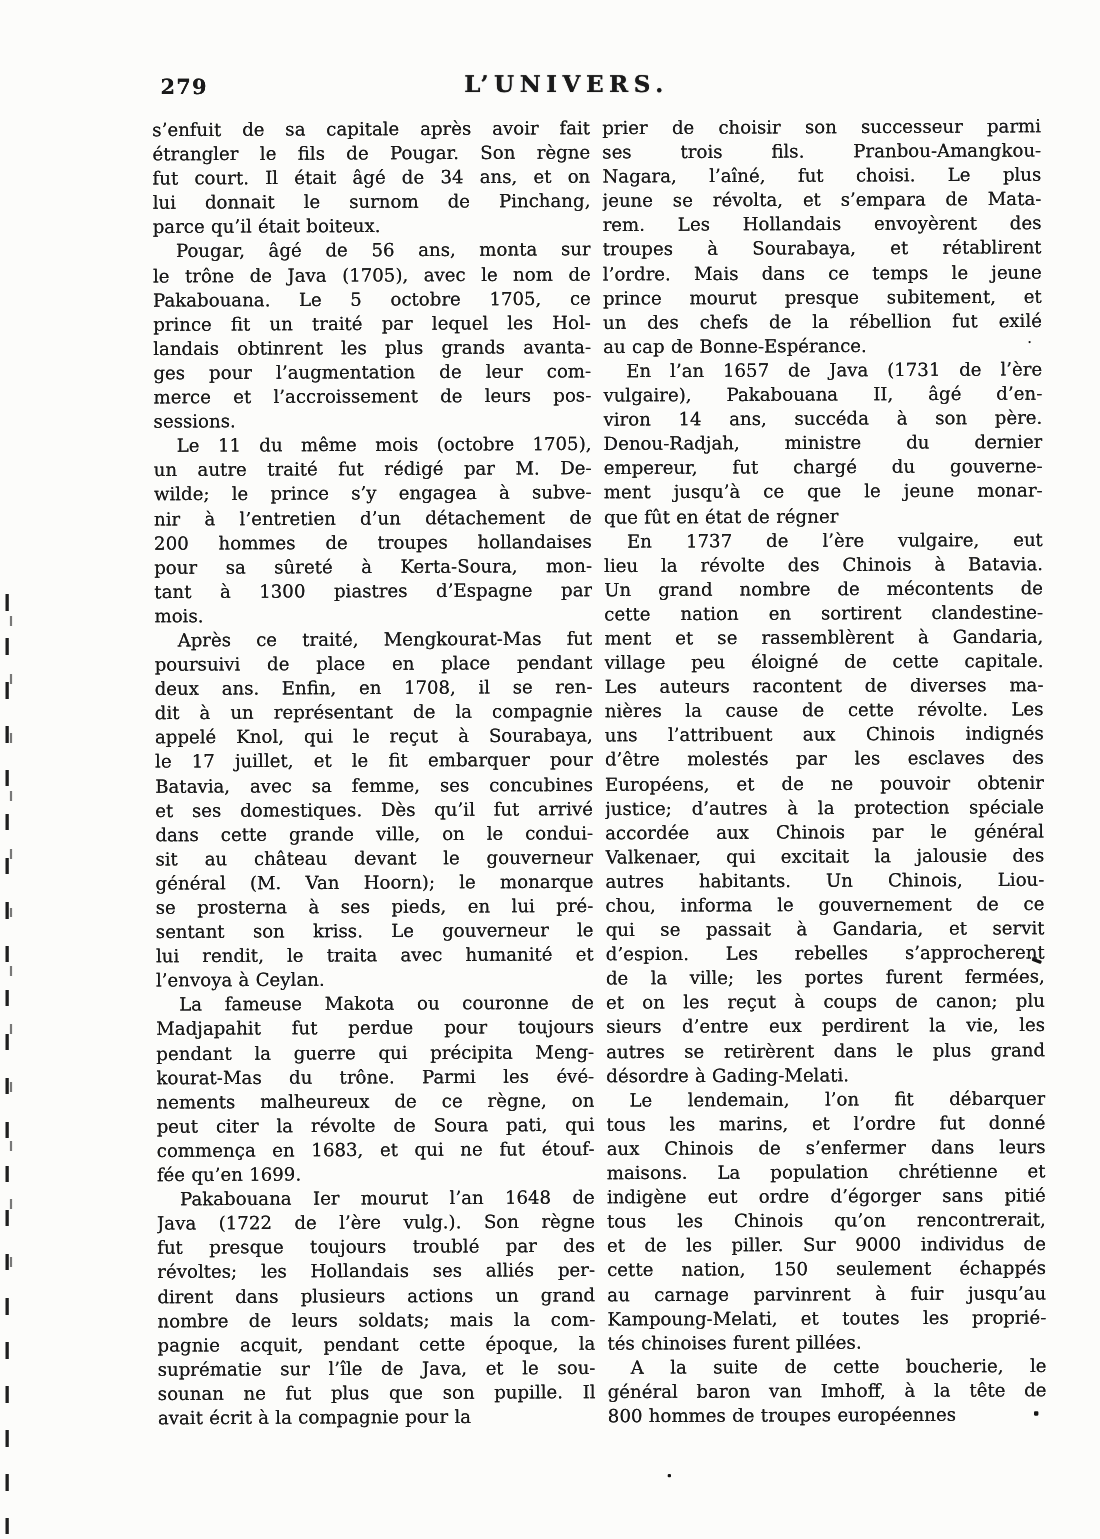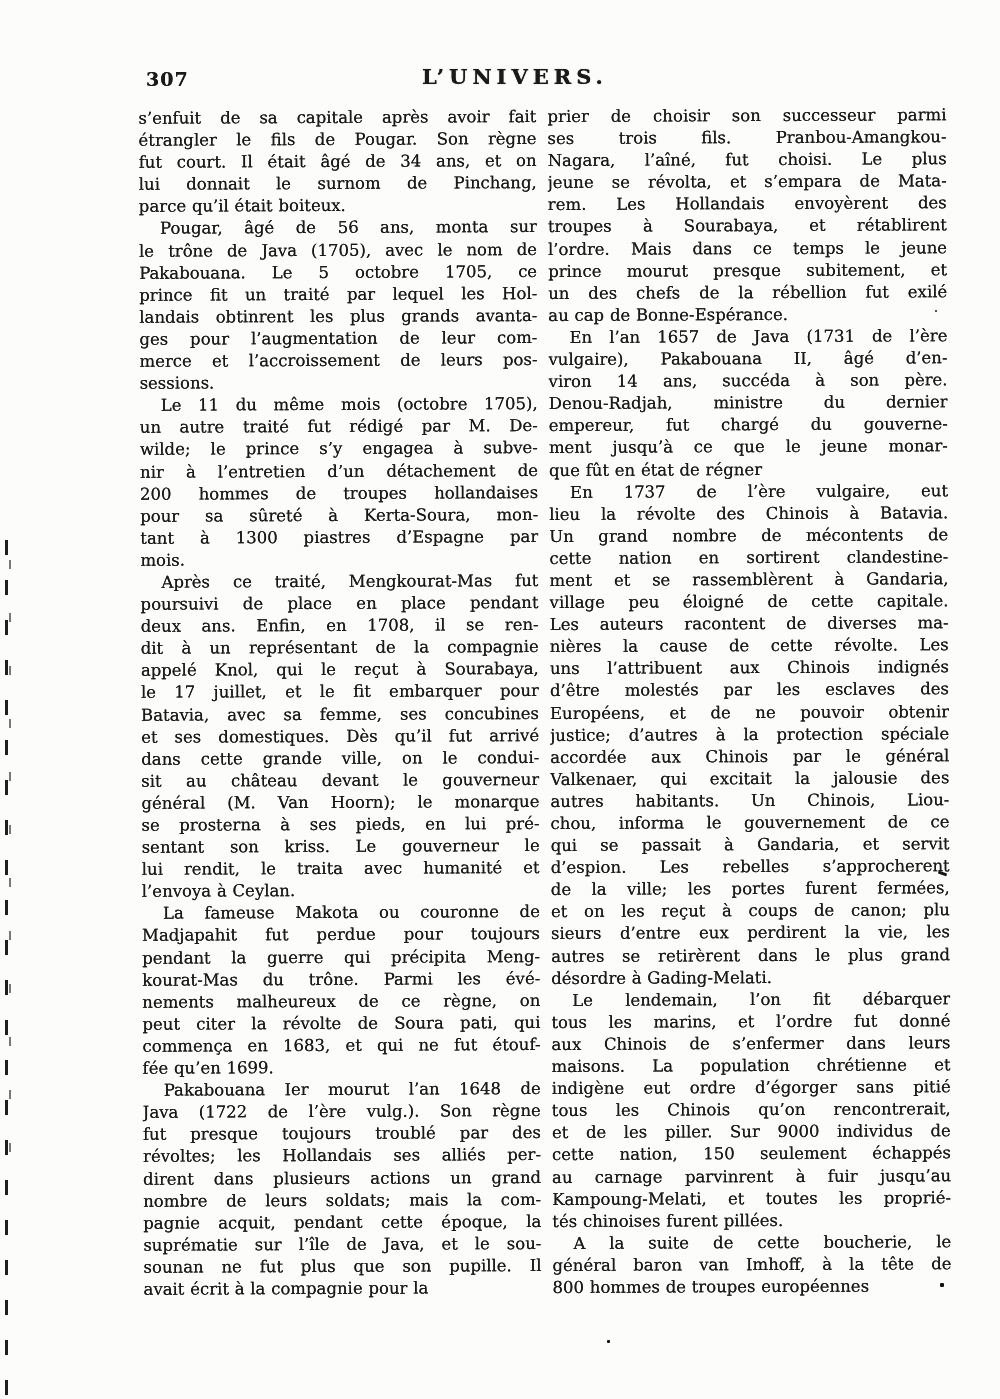--- a/index.html
+++ b/index.html
@@ -61,21 +61,21 @@
   .speck-1 { left: 938px; top: 872px; width: 9px; height: 3px; transform: rotate(20deg); }
   .speck-2 { left: 935px; top: 310px; width: 2px; height: 2px; }
   .speck-3 { left: 607px; top: 1340px; width: 3px; height: 3px; }
   .speck-4 { left: 940px; top: 1283px; width: 4px; height: 4px; }
 </style>
 </head>
 <body>
 
 <div class="sheet">
 
-  <div class="pagenum">307</div>
+  <div class="pagenum">279</div>
 
   <div class="running-title">L’UNIVERS.</div>
 
   <div class="cols">
     <div class="col" id="col-left">
         <div class="para">
           <div class="line j">s’enfuit de sa capitale après avoir fait</div>
           <div class="line j">étrangler le fils de Pougar. Son règne</div>
           <div class="line j">fut court. Il était âgé de 34 ans, et on</div>
           <div class="line j">lui donnait le surnom de Pinchang,</div>

